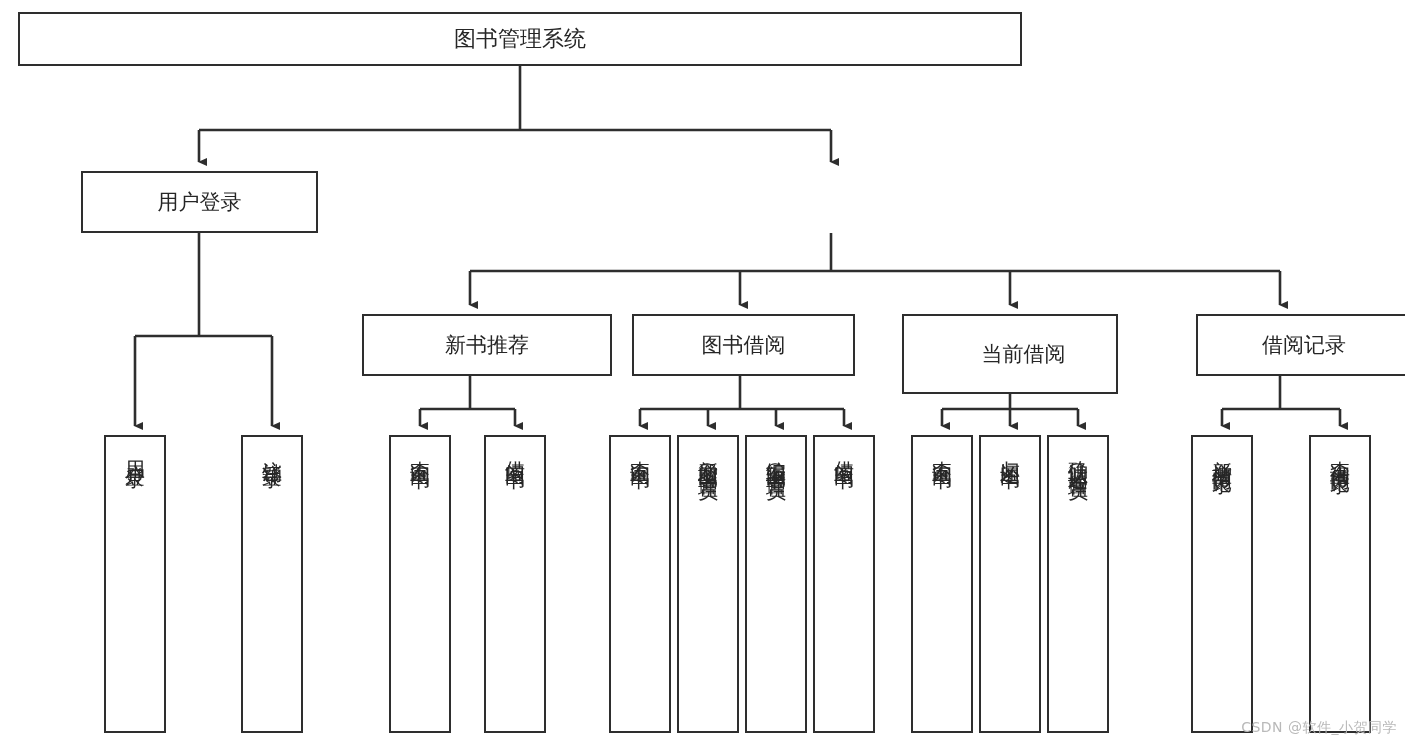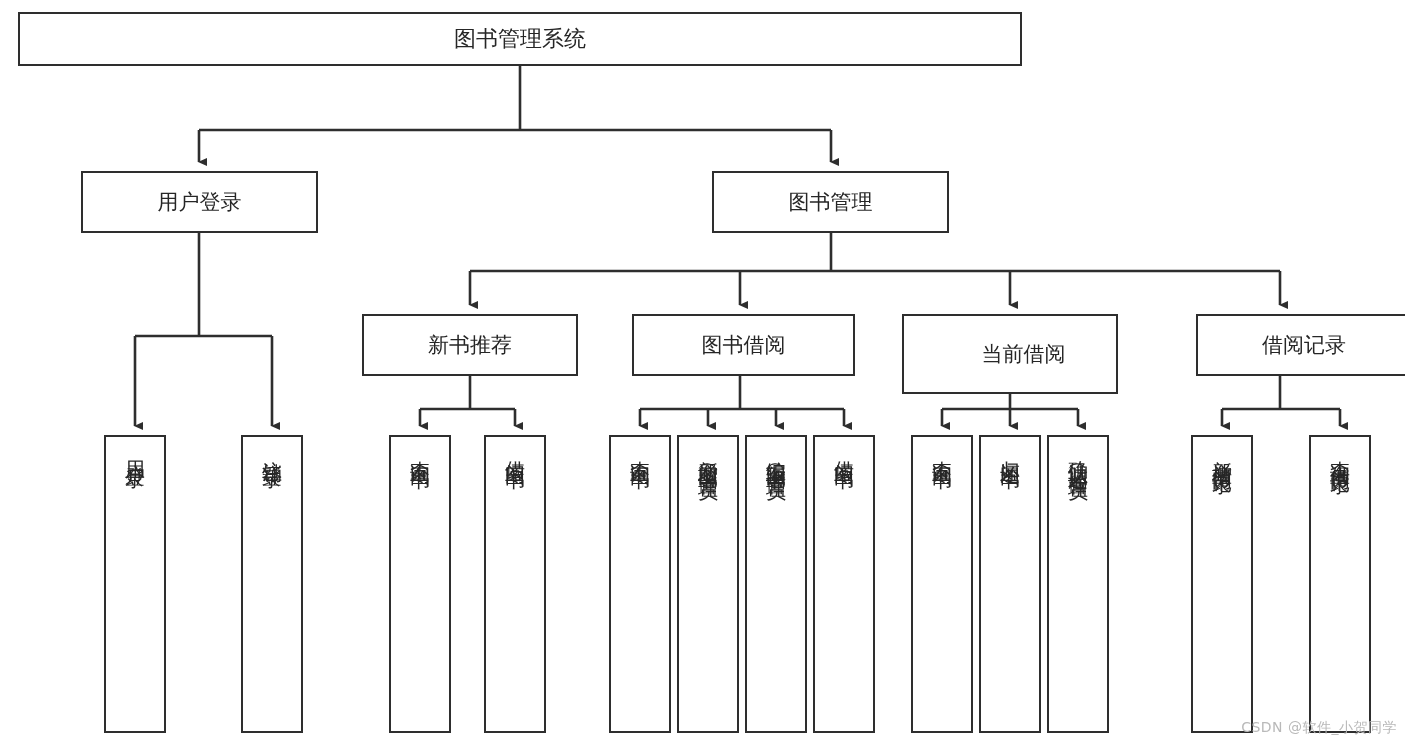--- a/index.html
+++ b/index.html
@@ -124,25 +124,22 @@
     </g>
   </svg>
 
   <div class="node h root" style="left:18px; top:12px; width:1004px; height:54px;">
     <span>图书管理系统</span>
   </div>
 
   <div class="node h" style="left:81px; top:171px; width:237px; height:62px;">
     <span>用户登录</span>
   </div>
-  <div class="node h" style="left:712px; top:171px; width:237px; height:62px;">
-    <span>图书管理</span>
-  </div>
 
-  <div class="node h" style="left:362px; top:314px; width:216px; height:62px;">
+  <div class="node h" style="left:362px; top:314px; width:250px; height:62px;">
     <span>新书推荐</span>
   </div>
   <div class="node h" style="left:632px; top:314px; width:223px; height:62px;">
     <span>图书借阅</span>
   </div>
   <div class="node h" style="left:902px; top:314px; width:216px; height:80px;padding-left:27px;">
     <span>当前借阅</span>
   </div>
   <div class="node h" style="left:1196px; top:314px; width:216px; height:62px;justify-content:center;">
     <span>借阅记录</span>

